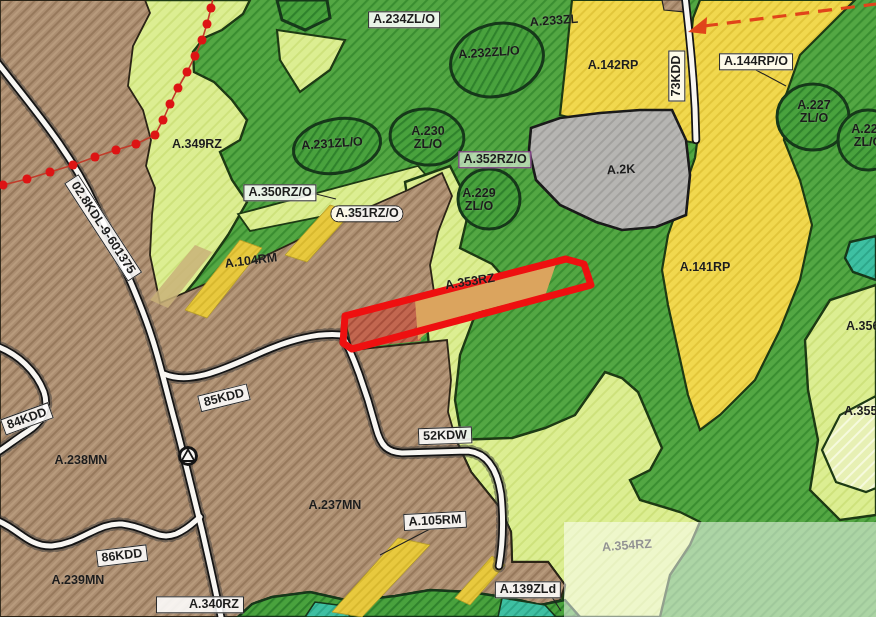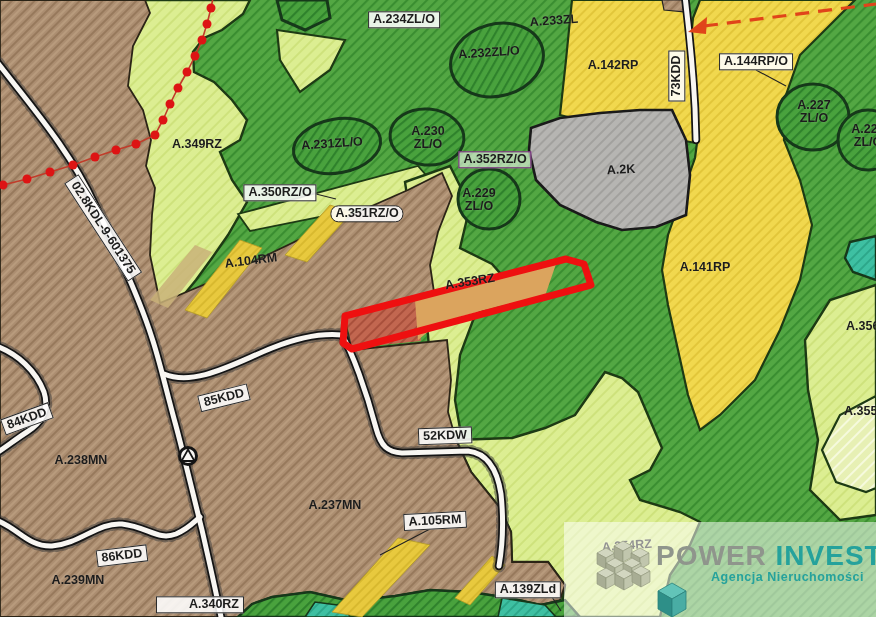--- a/index.html
+++ b/index.html
@@ -238,29 +238,14 @@
       <div class="lbl" style="left: 78px; top: 581px; transform: translate(-50%, -50%) rotate(0deg);">A.239MN</div>
       <div class="lbl boxed" style="left: 200px; top: 605px; transform: translate(-50%, -50%) rotate(0deg); padding-left: 32px;">A.340RZ</div>
       <div class="lbl boxed" style="left: 528px; top: 590px; transform: translate(-50%, -50%) rotate(0deg);">A.139ZLd</div>
       <div class="lbl" style="left: 627px; top: 546px; transform: translate(-50%, -50%) rotate(-4deg);">A.354RZ</div>
       <div class="lbl" style="left: 871px; top: 327px; transform: translate(-50%, -50%) rotate(0deg);">A.356RZ</div>
       <div class="lbl" style="left: 869px; top: 412px; transform: translate(-50%, -50%) rotate(0deg);">A.355RZ</div>
     </div>
 
 <div id="watermark"></div>
 
-<div id="logo">
-  <svg id="logo-cubes" width="120" height="84">
-    <use href="#cubeS" x="22" y="22"></use>
-    <use href="#cubeS" x="39" y="15"></use>
-    <use href="#cubeS" x="56" y="22"></use>
-    <use href="#cubeS" x="31" y="32"></use>
-    <use href="#cubeS" x="48" y="32"></use>
-    <use href="#cubeS" x="22" y="42"></use>
-    <use href="#cubeS" x="40" y="43"></use>
-    <use href="#cubeS" x="57" y="40"></use>
-    <use href="#cubeT" x="88" y="64"></use>
-  </svg>
-  <div id="brand-line"><span id="brand-power" style="color: rgb(143, 149, 140);">POWER</span> <span id="brand-invest" style="color: rgb(37, 162, 156);">INVEST</span></div>
-  <div id="brand-sub" style="color: rgb(37, 162, 156);">Agencja Nieruchomości</div>
+
 </div>
 
-</div>
-
 </body></html>

